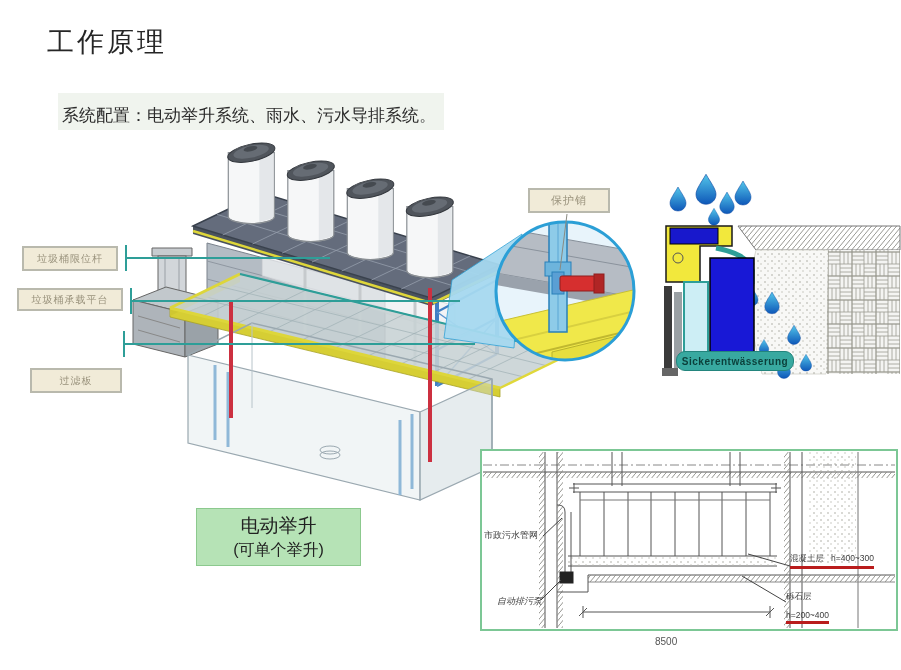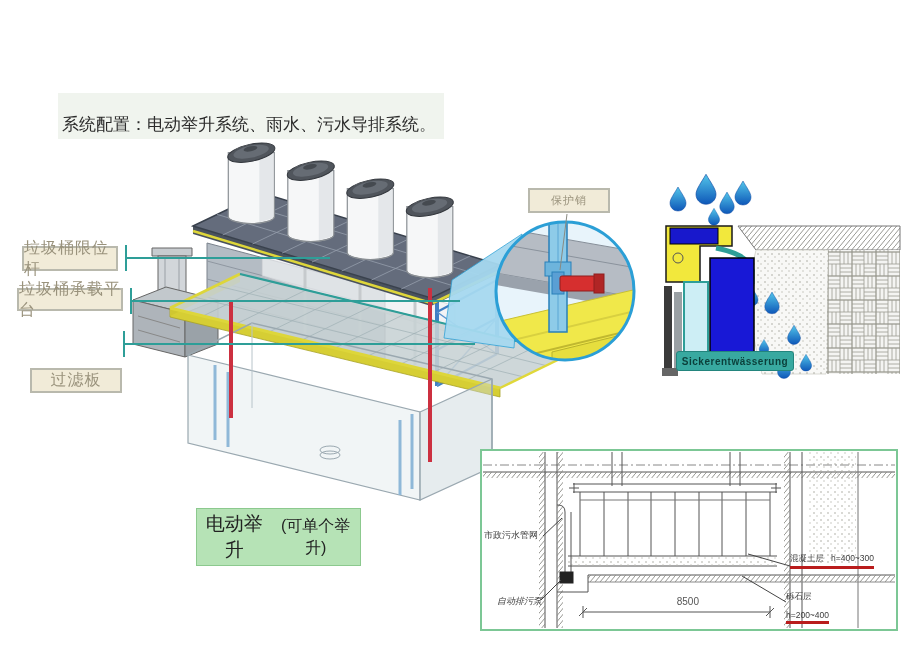--- a/index.html
+++ b/index.html
@@ -2,50 +2,50 @@
 <html><head>
 <meta charset="utf-8">
 <style>
   html,body{margin:0;padding:0;background:#e9e9e9;}
   .page{
     position:relative;width:901px;height:670px;background:#ffffff;overflow:hidden;
     font-family:"Liberation Sans","DejaVu Sans",sans-serif;color:#222;
   }
   .abs{position:absolute;}
   .slide-title{left:47px;top:24px;font-size:27px;letter-spacing:3px;color:#262626;}
-  .slide-subtitle{left:58px;top:93px;font-size:17px;color:#2b2b2b;background:#f0f4ee;padding:20px 8px 3px 4px;}
+  .slide-subtitle{left:58px;top:93px;font-size:17px;color:#2b2b2b;background:#f0f4ee;padding:11px 8px 3px 4px;}
   .beige-label{
     background:#f1ebd8;border:2px solid #b9b9ad;color:#99927c;
     display:flex;align-items:center;justify-content:center;
-    font-size:16px;letter-spacing:1px;box-sizing:border-box;
+    font-size:10px;letter-spacing:1px;box-sizing:border-box;
   }
   .leader{height:2px;background:#2e9e98;}
   .leader-tick{width:2px;background:#2e9e98;}
   .green-title{
     background:#90ce98;color:#1d1d1d;font-size:18px;letter-spacing:2px;
     display:flex;align-items:center;justify-content:center;box-sizing:border-box;
   }
   .lift-badge{
     background:#b6e3b6;border:1px solid #8cc98e;color:#222;
-    display:flex;flex-direction:row;align-items:center;justify-content:center;
+    display:flex;flex-direction:column;align-items:center;justify-content:center;
     text-align:center;box-sizing:border-box;line-height:1.35;
   }
   .lift-badge .l1{font-size:19px;}
   .lift-badge .l2{font-size:16px;}
   .sicker{
-    background:#38a9a0;border:1px solid #23857d;border-radius:3px;color:#0b3f3a;
+    background:#38a9a0;border:1px solid #23857d;border-radius:9px;color:#0b3f3a;
     font-size:10px;font-weight:bold;display:flex;align-items:center;justify-content:center;
     box-sizing:border-box;letter-spacing:.5px;
   }
   .tech-label{font-size:9px;color:#3c3c3c;white-space:nowrap;}
   .tech-label-u{
     font-size:8.5px;color:#3c3c3c;white-space:nowrap;display:flex;gap:7px;
     border-bottom:3px solid #b91c1c;padding-bottom:1px;
   }
-  .dim-label{font-size:10px;color:#555;width:44px;text-align:right;}
+  .dim-label{font-size:10px;color:#555;width:44px;text-align:left;margin-top:40px;}
   svg{position:absolute;left:0;top:0;}
 </style>
 </head>
 <body>
 
 <div class="page">
 
   <svg width="901" height="670" viewBox="0 0 901 670">
     <defs>
       <pattern id="hatchS" width="5" height="6" patternUnits="userSpaceOnUse">
@@ -284,20 +284,21 @@
       <line x1="790" y1="566" x2="748" y2="554" stroke="#444"></line>
       <line x1="786" y1="602" x2="742" y2="576" stroke="#444"></line>
       <line x1="583" y1="612" x2="770" y2="612"></line>
       <line x1="583" y1="606" x2="583" y2="618"></line>
         <line x1="770" y1="606" x2="770" y2="618"></line>
       <line x1="579" y1="616" x2="587" y2="608"></line>
         <line x1="766" y1="616" x2="774" y2="608"></line>
     </g>
   </svg>
 
+  <div class="abs slide-title">工作原理</div>
   <div class="abs slide-subtitle">系统配置：电动举升系统、雨水、污水导排系统。</div>
 
   <div class="abs beige-label" style="left:22px;top:246px;width:96px;height:25px;">垃圾桶限位杆</div>
   <div class="abs leader-tick" style="left:125px;top:245px;height:26px;"></div>
   <div class="abs leader" style="left:127px;top:257px;width:203px;"></div>
 
   <div class="abs beige-label" style="left:17px;top:288px;width:106px;height:23px;">垃圾桶承载平台</div>
   <div class="abs leader-tick" style="left:130px;top:288px;height:26px;"></div>
   <div class="abs leader" style="left:132px;top:300px;width:328px;"></div>
 

